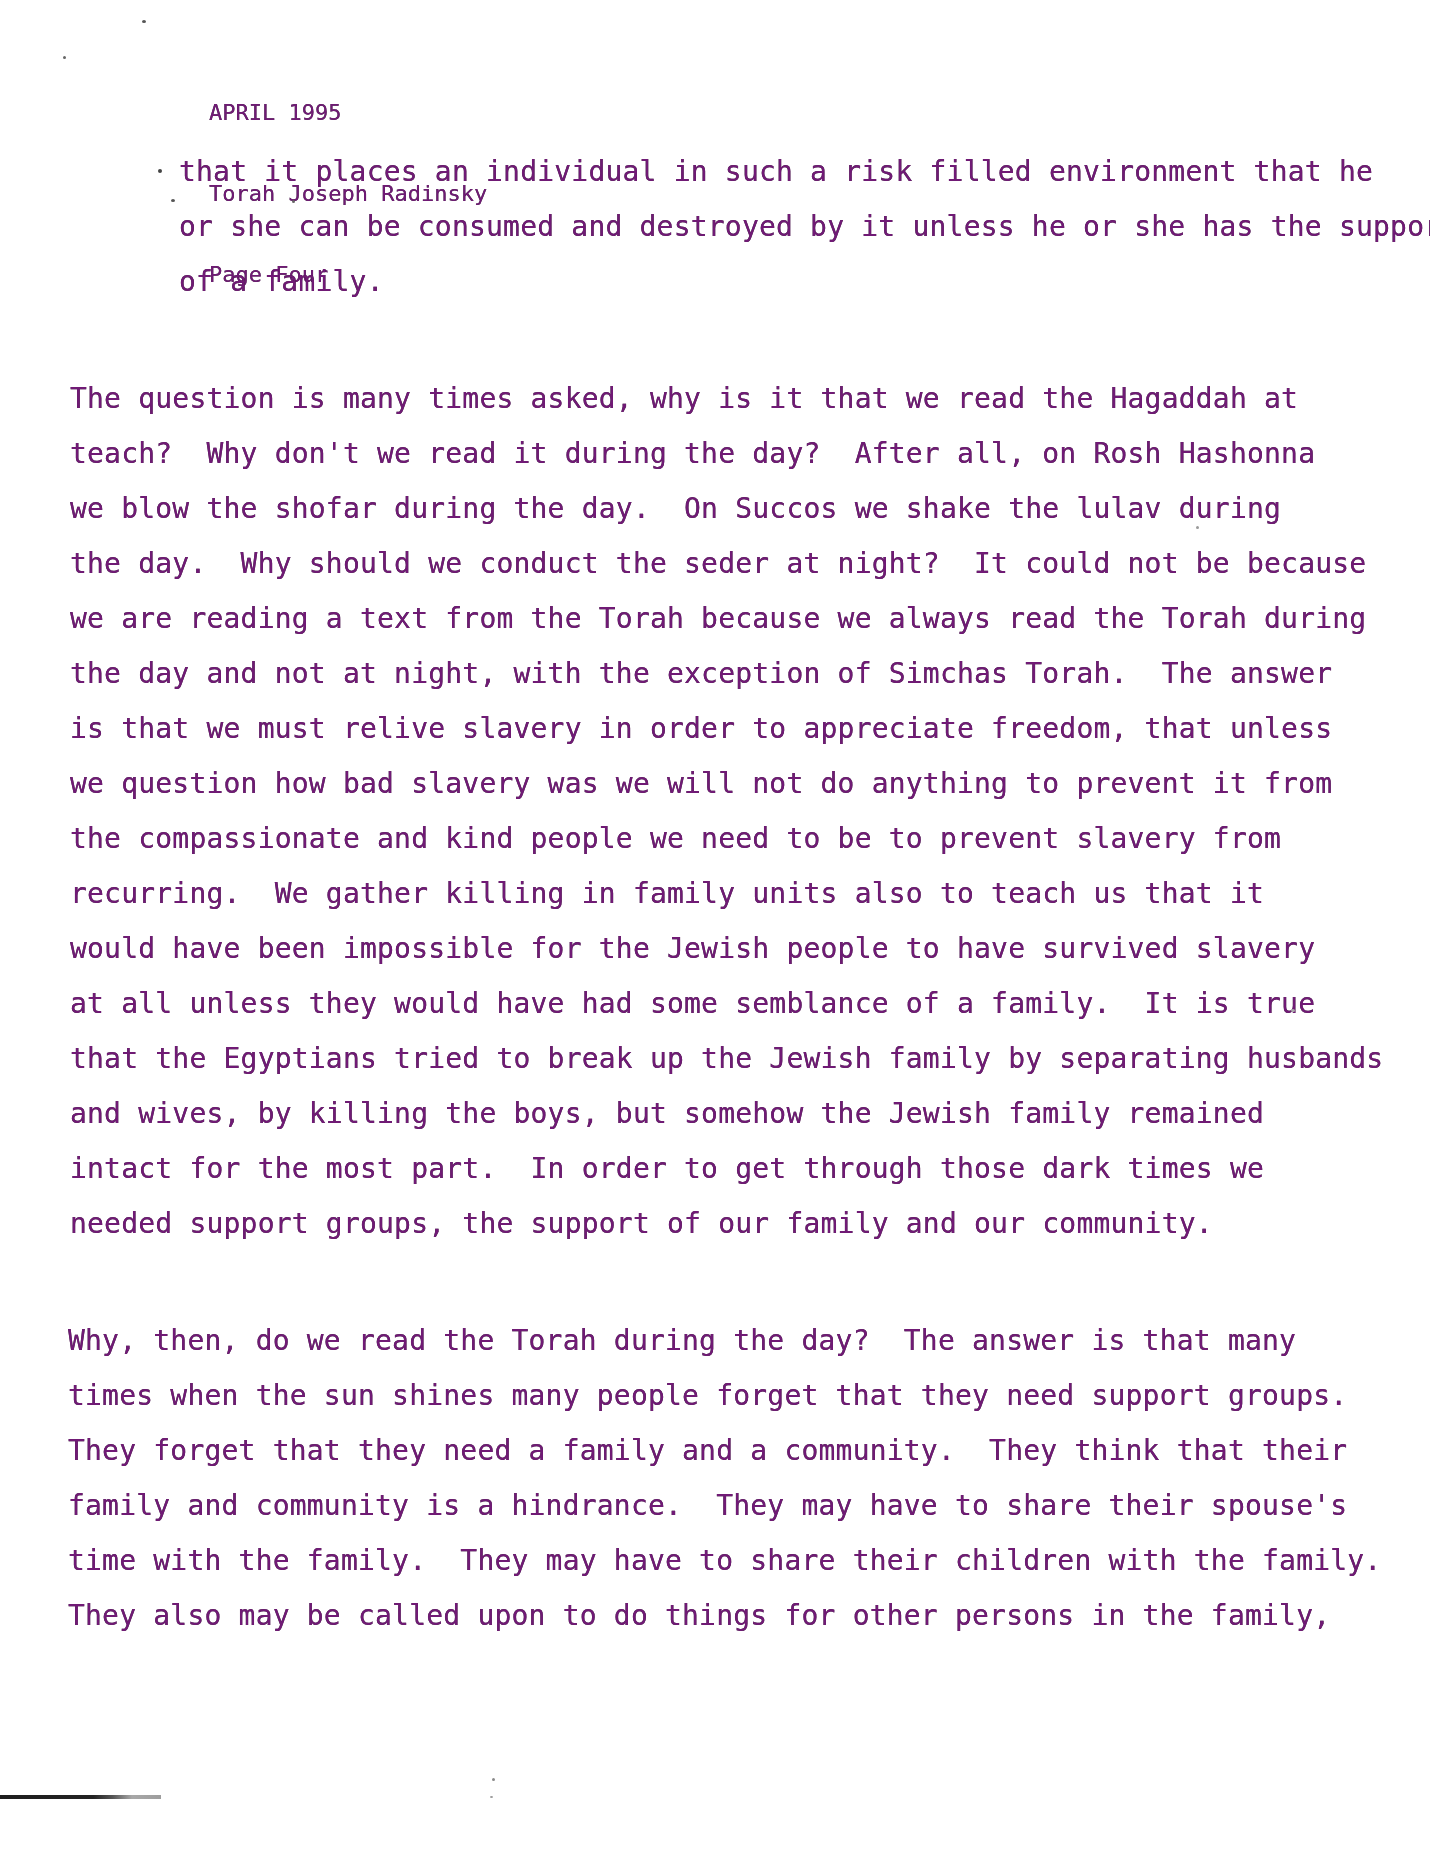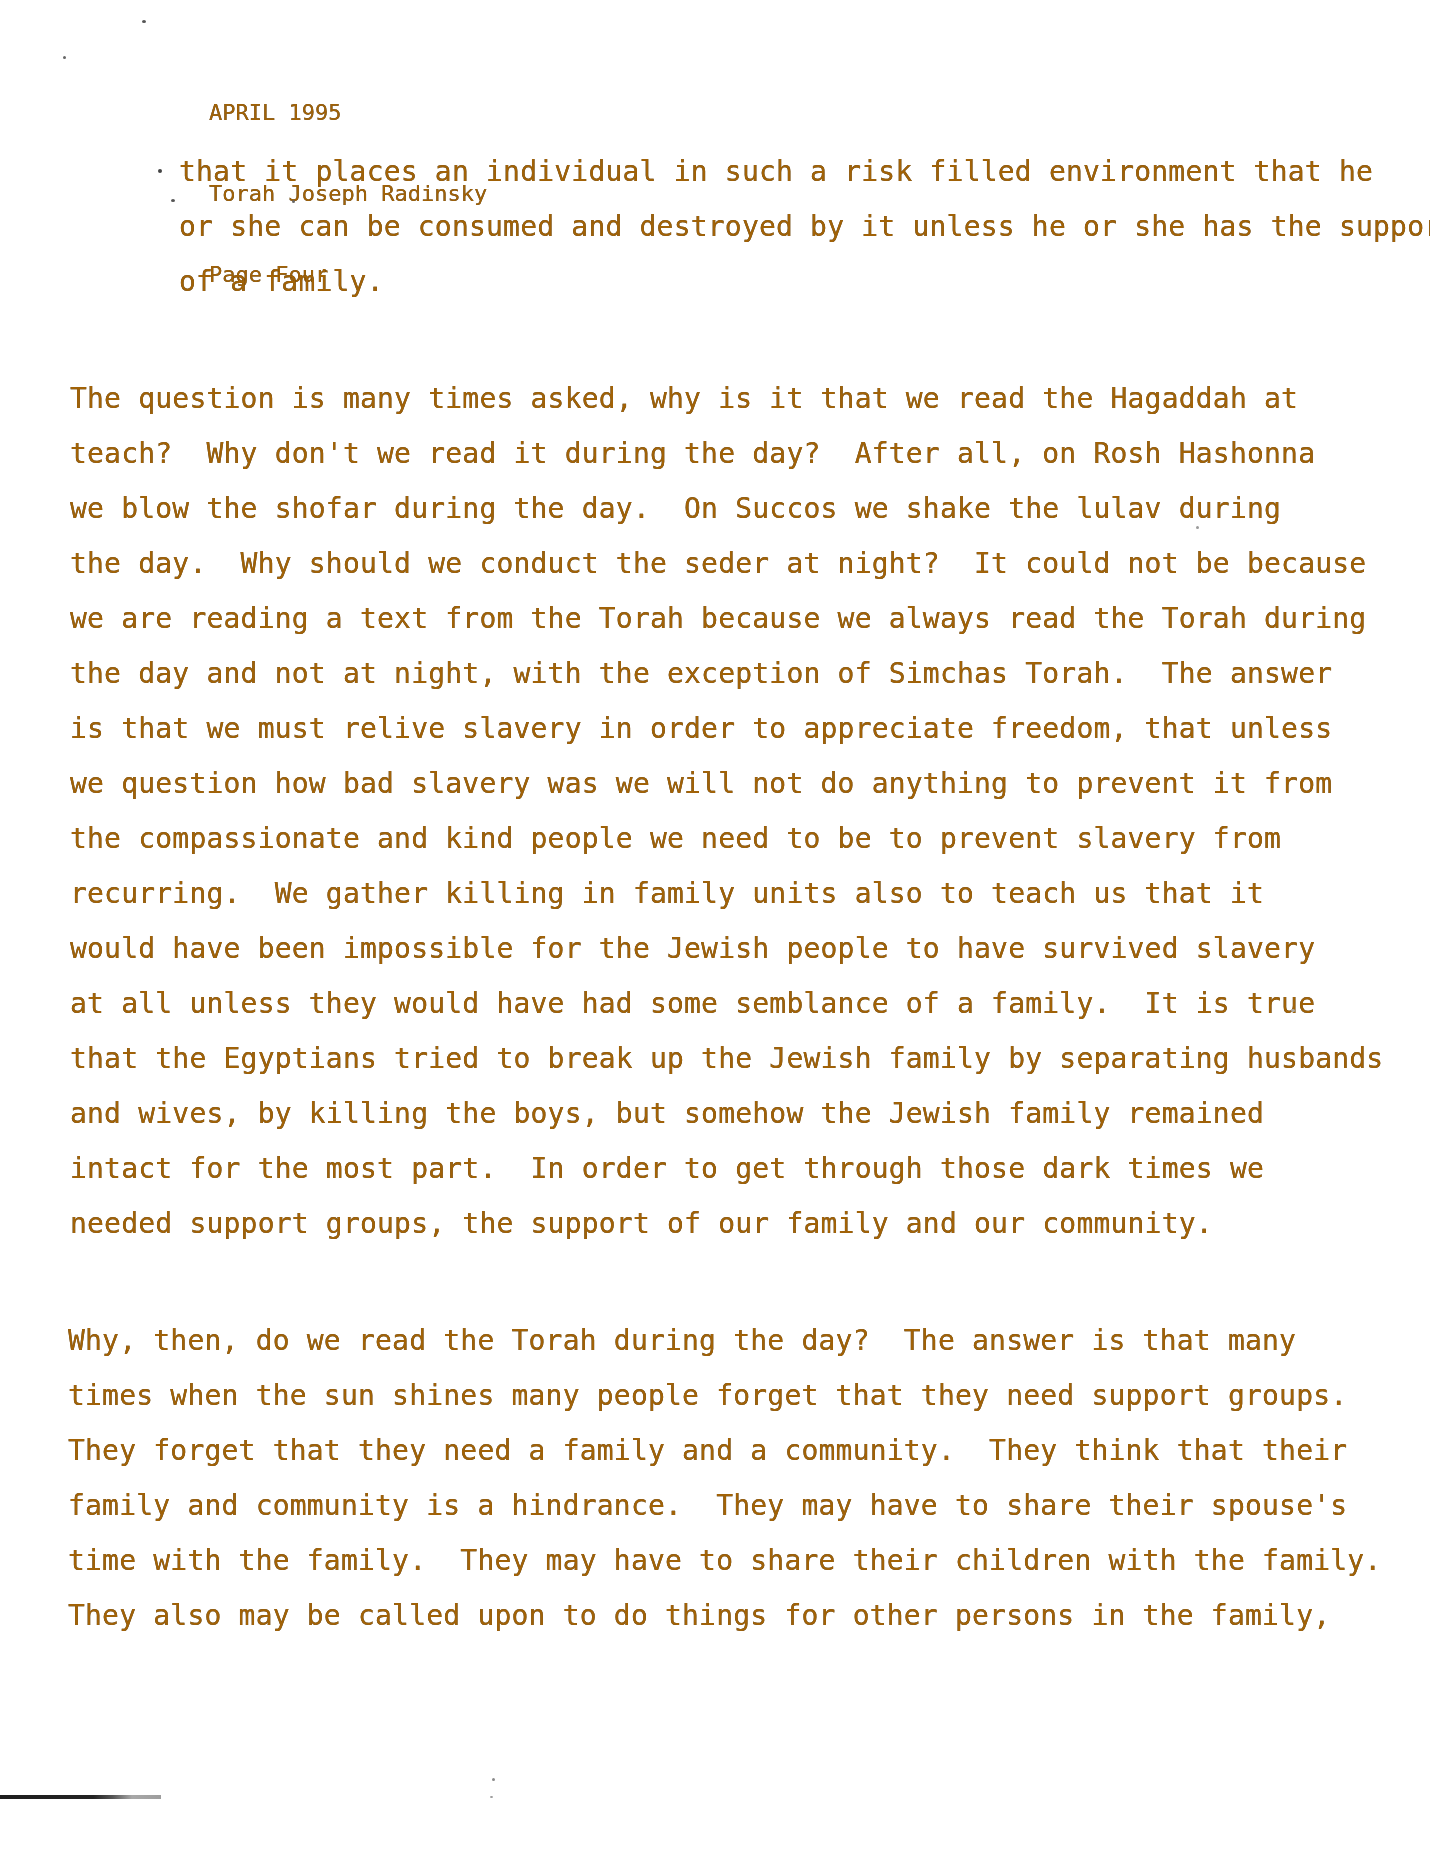--- a/index.html
+++ b/index.html
@@ -2,21 +2,21 @@
 <html><head>
 <meta charset="utf-8">
 <style>
   html, body { margin: 0; padding: 0; background: #e8e8e8; }
   .page {
     position: relative;
     width: 1430px;
     height: 1851px;
     background: #ffffff;
     font-family: "DejaVu Sans Mono", monospace;
-    color: #a16207;
+    color: #701a75;
     overflow: hidden;
   }
   .doc-header {
     position: absolute;
     left: 209px;
     top: 45px;
     font-size: 22px;
     line-height: 27px;
     white-space: pre;
     text-shadow: 0 0 0.6px rgba(25,25,25,0.85);

